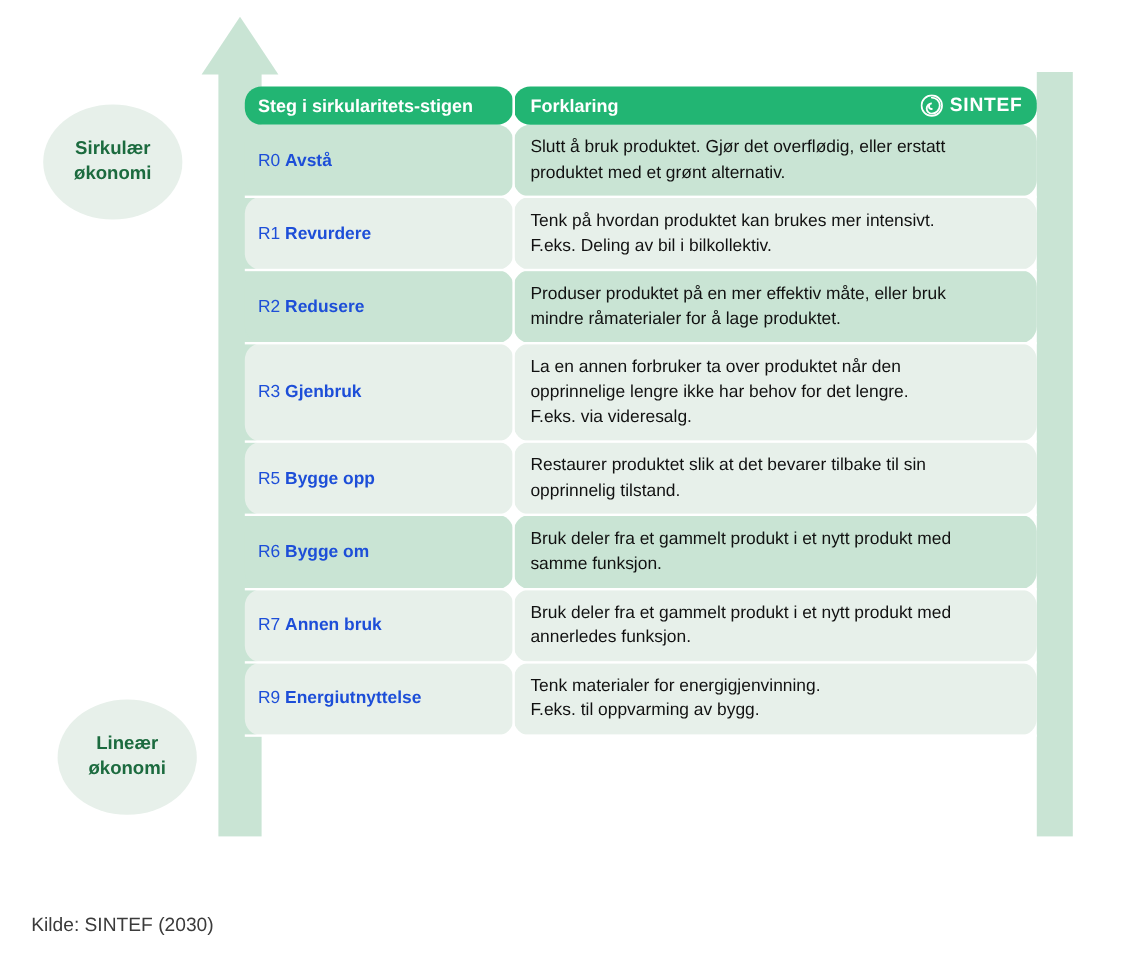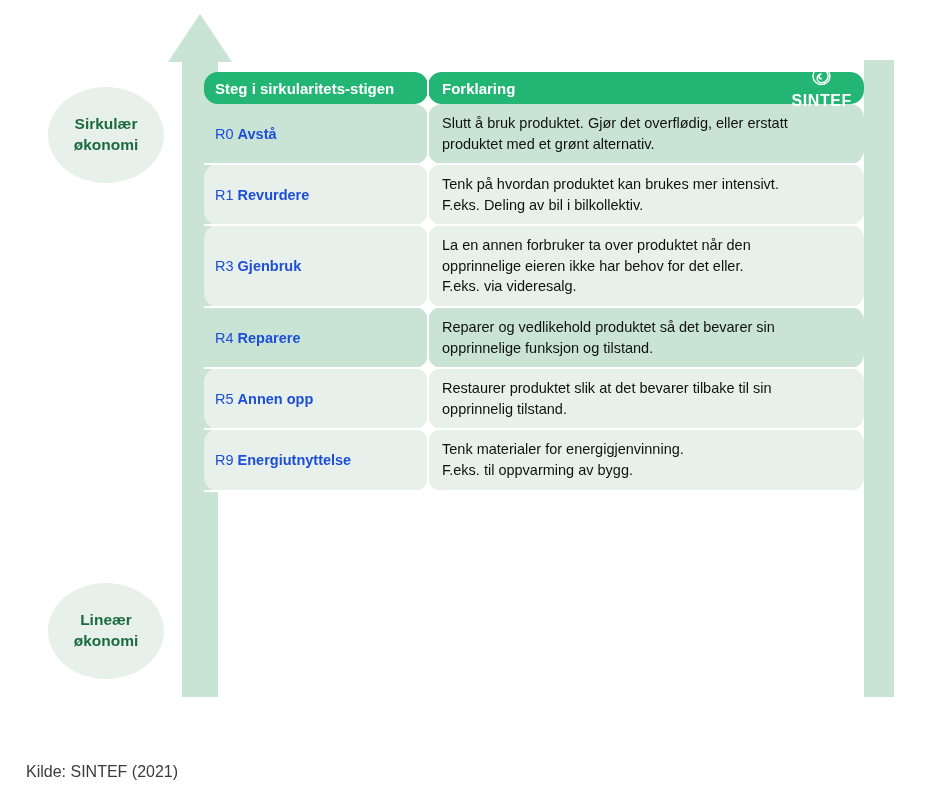--- a/index.html
+++ b/index.html
@@ -61,21 +61,21 @@
     background: #e7f0ea;
     display: flex;
     align-items: center;
     justify-content: center;
     text-align: center;
     color: #1c6b3f;
     font-weight: bold;
     font-size: 15.5px;
     line-height: 1.35;
   }
-  #ellipse-circular { left: 48px; top: 87px; }
+  #ellipse-circular { left: 36px; top: 87px; }
   #ellipse-linear   { left: 48px; top: 583px; justify-content: center; }
   .ellipse .lbl { white-space: pre-line; }
 
   
   .rtable {
     position: absolute;
     left: 204px;
     top: 72px;
     width: 660px;
     border-collapse: collapse;
@@ -105,21 +105,20 @@
 
   
   .sintef-logo {
     position: absolute;
     right: 12px;
     top: 50%;
     transform: translateY(-50%);
     display: flex;
     align-items: center;
     gap: 6px;
-    flex-direction: column;
   }
   .sintef-mark {
     width: 19px;
     height: 19px;
     display: block;
   }
   .sintef-word {
     color: #ffffff;
     font-size: 16px;
     font-weight: bold;
@@ -208,59 +207,75 @@
 
       <tr class="shade-light">
         <td class="step">
           <span class="rnum">R1</span>
           <span class="rname">Revurdere</span>
         </td>
         <td class="expl">Tenk på hvordan produktet kan brukes mer intensivt.
 F.eks. Deling av bil i bilkollektiv.</td>
       </tr>
 
+      <tr class="shade-dark">
+        <td class="step">
+          <span class="rnum">R2</span>
+          <span class="rname">Redusere</span>
+        </td>
+        <td class="expl">Produser produktet på en mer effektiv måte, eller bruk
+mindre råmaterialer for å lage produktet.</td>
+      </tr>
 
       <tr class="shade-light">
         <td class="step">
           <span class="rnum">R3</span>
           <span class="rname">Gjenbruk</span>
         </td>
         <td class="expl">La en annen forbruker ta over produktet når den
-opprinnelige eieren ikke har behov for det eller.
+opprinnelige lengre ikke har behov for det lengre.
 F.eks. via videresalg.</td>
       </tr>
 
-      <tr class="shade-dark">
-        <td class="step">
-          <span class="rnum">R4</span>
-          <span class="rname">Reparere</span>
-        </td>
-        <td class="expl">Reparer og vedlikehold produktet så det bevarer sin
-opprinnelige funksjon og tilstand.</td>
-      </tr>
 
       <tr class="shade-light">
         <td class="step">
           <span class="rnum">R5</span>
-          <span class="rname">Annen opp</span>
+          <span class="rname">Bygge opp</span>
         </td>
         <td class="expl">Restaurer produktet slik at det bevarer tilbake til sin
 opprinnelig tilstand.</td>
       </tr>
 
-
+      <tr class="shade-dark">
+        <td class="step">
+          <span class="rnum">R6</span>
+          <span class="rname">Bygge om</span>
+        </td>
+        <td class="expl">Bruk deler fra et gammelt produkt i et nytt produkt med
+samme funksjon.</td>
+      </tr>
+
+      <tr class="shade-light">
+        <td class="step">
+          <span class="rnum">R7</span>
+          <span class="rname">Annen bruk</span>
+        </td>
+        <td class="expl">Bruk deler fra et gammelt produkt i et nytt produkt med
+annerledes funksjon.</td>
+      </tr>
 
 
       <tr class="shade-light">
         <td class="step">
           <span class="rnum">R9</span>
           <span class="rname">Energiutnyttelse</span>
         </td>
         <td class="expl">Tenk materialer for energigjenvinning.
 F.eks. til oppvarming av bygg.</td>
       </tr>
 
     </tbody>
   </table>
 
-  <div id="source-caption">Kilde:  SINTEF (2021)</div>
+  <div id="source-caption">Kilde:  SINTEF (2030)</div>
 
 </div>
 
 </body></html>

